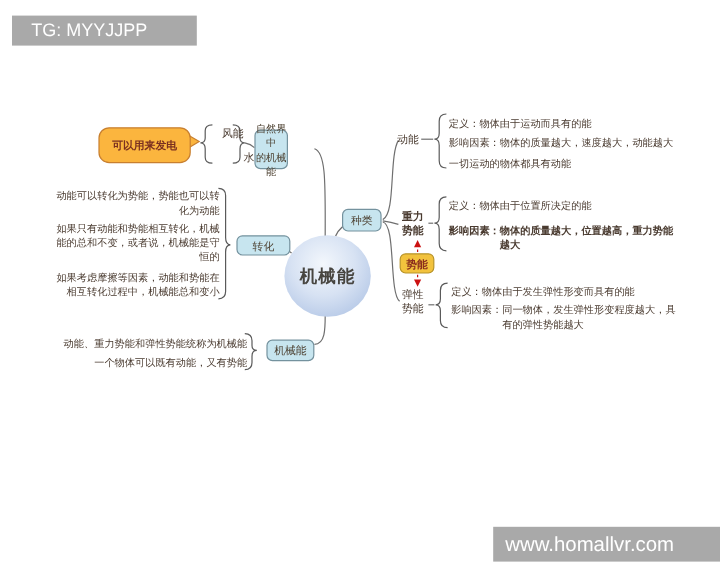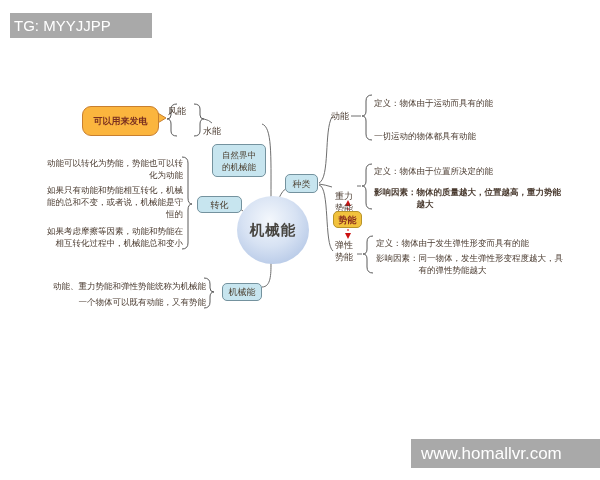--- a/index.html
+++ b/index.html
@@ -68,38 +68,39 @@
     </g>
 
     <path class="brace" d="M182,157 Q188,157 188,163 L188,198 Q188,204 192,204 Q188,204 188,210 L188,243 Q188,249 182,249"></path>
     <path d="M229,204 Q238,206 243,211"></path>
 
     <path d="M271,263 C271,274 271,287 262,287"></path>
 
     <path class="brace" d="M204,278 Q210,278 210,284 L210,288 Q210,292 214,292 Q210,292 210,297 L210,302 Q210,308 204,308"></path>
   </svg>
 
-  <div class="abs banner" style="left:10px;top:13px;width:138px;height:25px;font-size:15px;padding-left:4px;">TG: MYYJJPP</div>
+  <div class="abs banner" style="left:10px;top:13px;width:138px;height:25px;font-size:15px;padding-left:16px;">TG: MYYJJPP</div>
   <div class="abs banner" style="left:411px;top:439px;width:189px;height:29px;font-size:17px;padding-left:10px;">www.homallvr.com</div>
 
   <div class="abs node yellow" style="left:82px;top:106px;width:77px;height:30px;font-size:9px;">可以用来发电</div>
-  <div class="abs lbl" style="left:168px;top:105px;">风能</div>
+  <div class="abs lbl" style="left:185px;top:105px;">风能</div>
   <div class="abs lbl" style="left:173px;top:125px;margin-left:30px;">水能</div>
-  <div class="abs node blue" style="left:212px;top:108px;width:54px;height:33px;margin-top:36px;">自然界中
+  <div class="abs node blue" style="left:212px;top:108px;width:28px;height:33px;">自然界中
 的机械能</div>
 
   <div class="abs circle" style="left:237px;top:196px;width:72px;height:68px;">机械能</div>
 
   <div class="abs node blue" style="left:285px;top:174px;width:33px;height:19px;font-size:9px;">种类</div>
 
   <div class="abs lbl" style="left:331px;top:110px;">动能</div>
   <div class="abs txt" style="left:374px;top:97px;">定义：物体由于运动而具有的能</div>
+  <div class="abs txt" style="left:374px;top:113px;">影响因素：物体的质量越大，速度越大，动能越大</div>
   <div class="abs txt" style="left:374px;top:130px;">一切运动的物体都具有动能</div>
 
-  <div class="abs lbl" style="left:335px;top:190px;">重力
+  <div class="abs lbl" style="left:335px;top:174px;font-weight:bold;">重力
 势能</div>
   <div class="abs txt" style="left:374px;top:165px;">定义：物体由于位置所决定的能</div>
   <div class="abs txt" style="left:374px;top:186px;font-weight:bold;">影响因素：物体的质量越大，位置越高，重力势能
 　　　　　越大</div>
 
   <div class="abs node gold" style="left:333px;top:211px;width:29px;height:17px;font-size:9px;">势能</div>
 
   <div class="abs lbl" style="left:335px;top:239px;">弹性
 势能</div>
   <div class="abs txt" style="left:376px;top:237px;">定义：物体由于发生弹性形变而具有的能</div>

